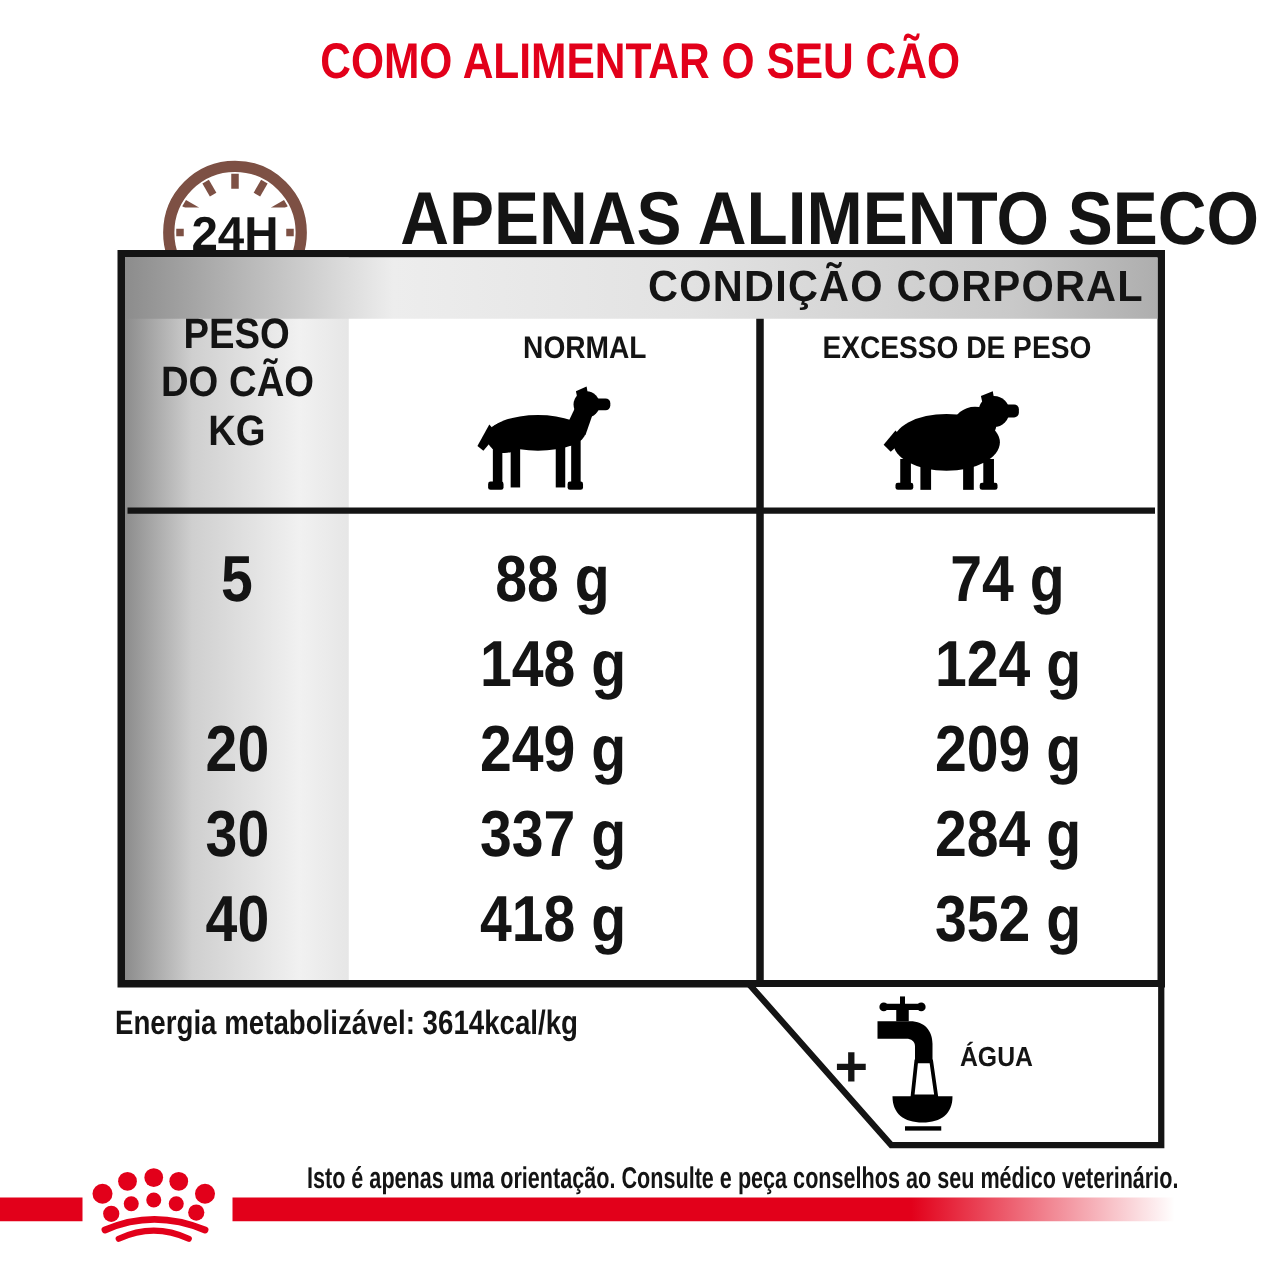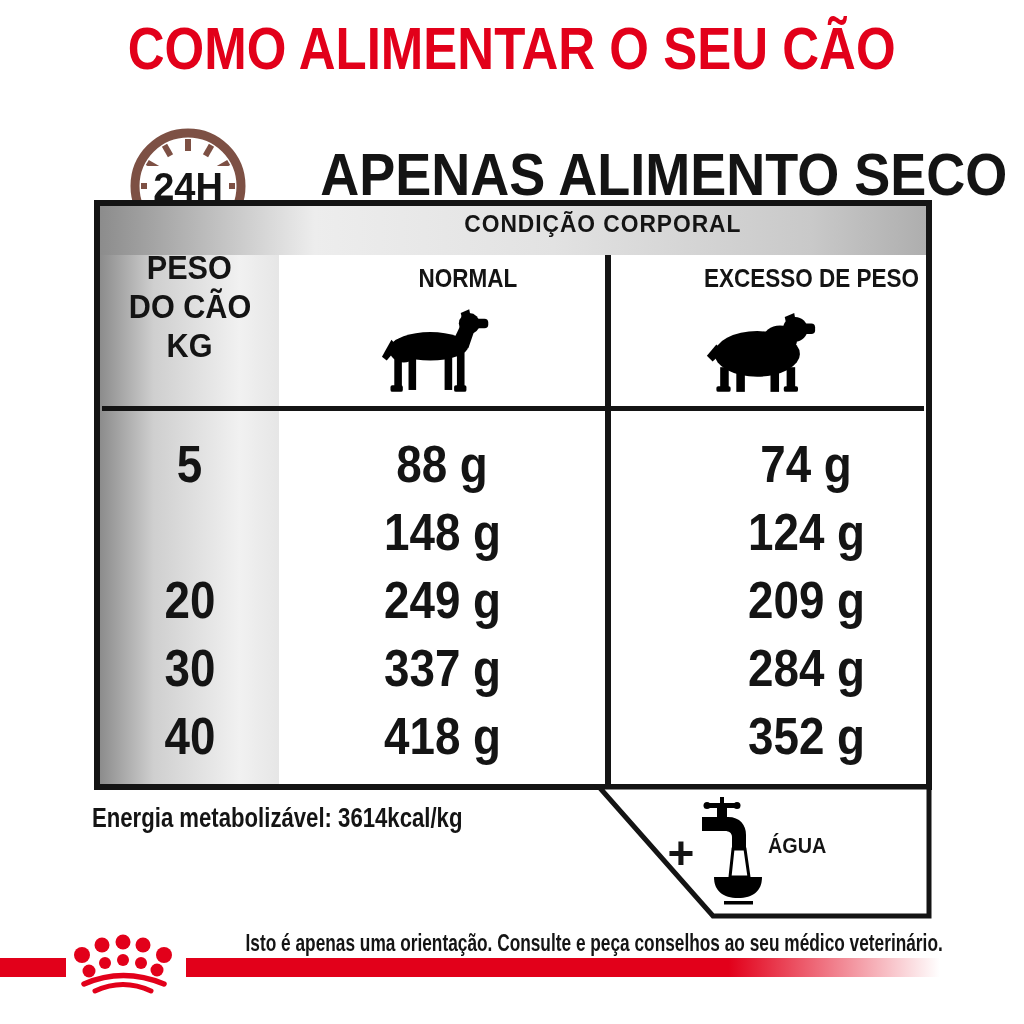--- a/index.html
+++ b/index.html
@@ -3,33 +3,33 @@
 <meta charset="utf-8">
 <style>
   html,body{margin:0;padding:0;background:#fff;}
   #canvas{position:relative;width:1024px;height:1024px;background:#ffffff;overflow:hidden;
           font-family:"Liberation Sans",sans-serif;font-weight:bold;color:#141414;}
   .abs{position:absolute;}
   .ctr{text-align:center;}
   .cx{display:inline-block;white-space:nowrap;transform:scaleX(var(--sx,.85));transform-origin:center;}
   .cxl{display:inline-block;white-space:nowrap;transform:scaleX(var(--sx,.85));transform-origin:left center;}
 
-  #title{left:0;right:0;top:16px;font-size:60px;line-height:66px;color:var(--brand-red,#e2001a);}
+  #title{left:0;right:0;top:16px;font-size:40px;line-height:66px;color:var(--brand-red,#e2001a);}
   #clock{left:126px;top:124px;}
   #subtitle{left:282px;width:566px;top:146px;font-size:60px;line-height:58px;}
 
   #tbl{left:94px;top:200px;width:838px;height:590px;border:6px solid #141414;background:#fff;box-sizing:border-box;}
   #leftcol{left:0;top:0;width:179px;height:100%;
            background:linear-gradient(90deg,#8c8c8c 0%,#cfcfcf 30%,#f1f1f1 78%,#e6e6e6 100%);}
   #band{left:0;right:0;top:0;height:49px;
         background:linear-gradient(90deg,#8c8c8c 0%,#ededed 26%,#e2e2e2 55%,#c9c9c9 86%,#aeaeae 100%);}
-  #bandlabel{left:179px;right:0;top:4px;font-size:24px;letter-spacing:1px;}
+  #bandlabel{left:179px;right:0;top:4px;font-size:35px;letter-spacing:1px;text-align:right;}
   #peso{left:0;width:179px;top:42px;font-size:34px;line-height:39px;}
   #h-normal{left:179px;width:326px;top:58px;font-size:25px;padding-left:26px;}
-  #h-excess{left:505px;width:321px;top:58px;font-size:25px;padding-left:46px;}
+  #h-excess{left:505px;width:321px;top:58px;font-size:25px;}
   #vline{left:505px;top:49px;bottom:0;width:6px;background:#141414;}
   #hline{left:2px;right:2px;top:200px;height:5px;background:#141414;}
   .row{left:0;right:0;height:68px;line-height:68px;font-size:52px;}
   .row .w{position:absolute;left:0;width:179px;text-align:center;}
   .row .n{position:absolute;left:179px;width:326px;text-align:center;}
   .row .e{position:absolute;left:511px;width:315px;text-align:center;margin-left:38px;}
 
   #energia{left:92px;top:803px;font-size:27px;}
   #plus{left:658px;top:826px;width:46px;font-size:46px;}
   #agua{left:768px;top:833px;font-size:22px;}

